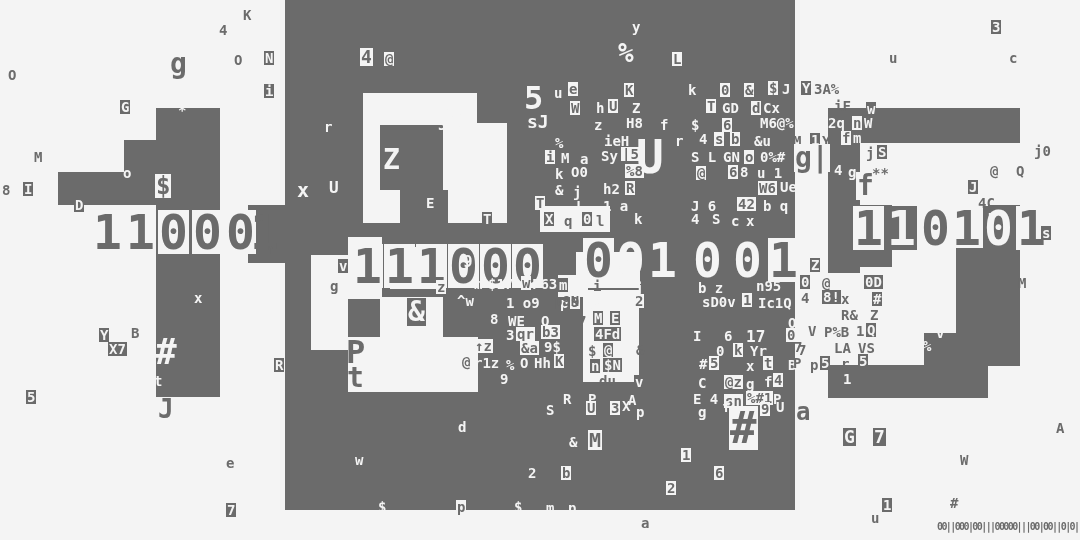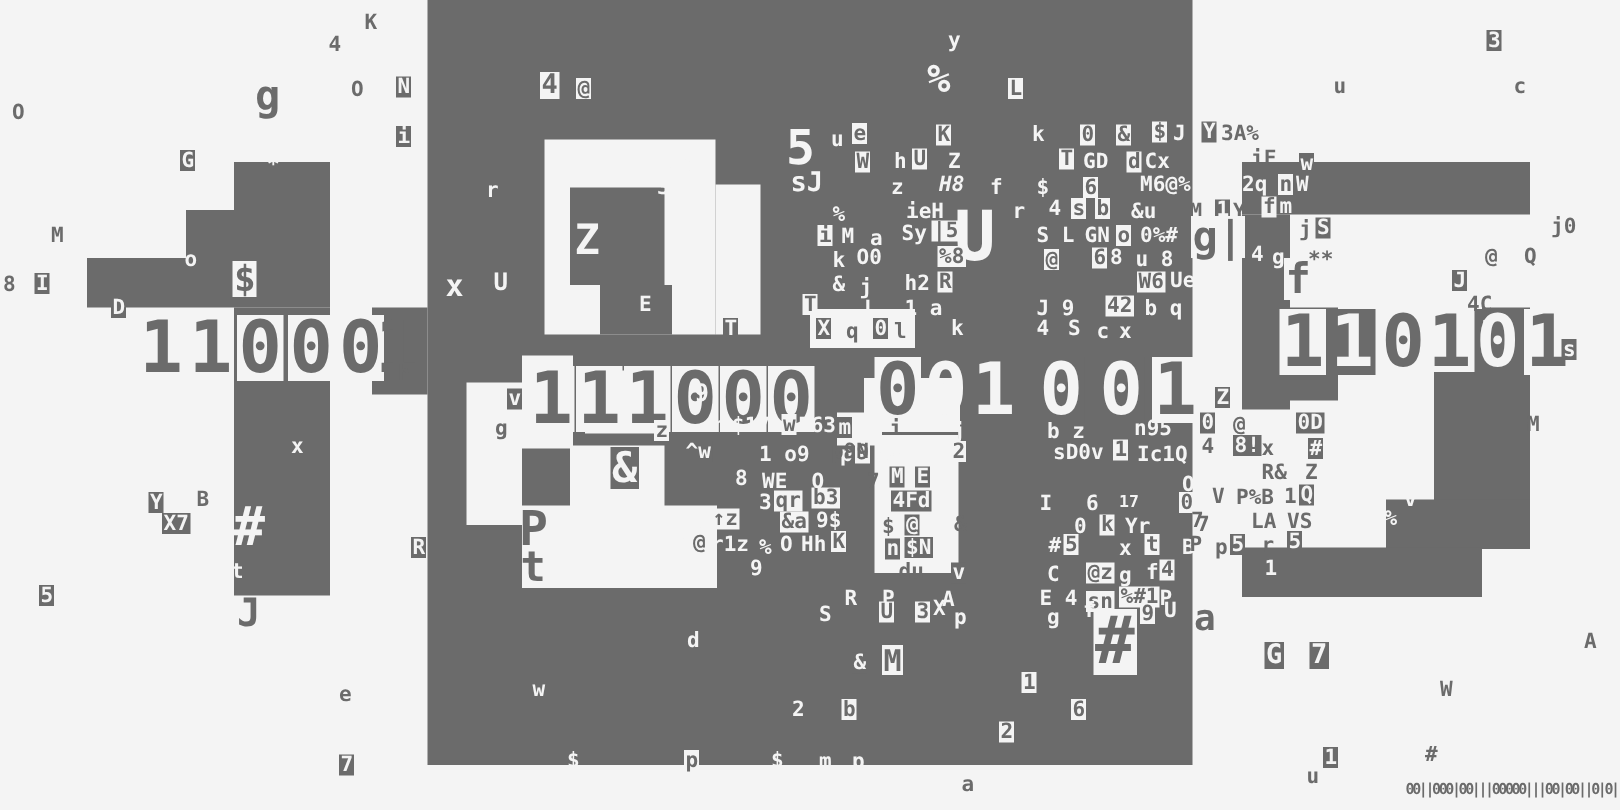--- a/index.html
+++ b/index.html
@@ -138,21 +138,21 @@
     <span class="glyph v-iw" style="left: 570px; top: 101px; font-size: 14px;">W</span>
     <span class="glyph v-w" style="left: 596px; top: 101px; font-size: 14px;">h</span>
     <span class="glyph v-iw" style="left: 608px; top: 99px; font-size: 14px;">U</span>
     <span class="glyph v-w" style="left: 632px; top: 101px; font-size: 14px;">Z</span>
     <span class="glyph v-iw" style="left: 706px; top: 99px; font-size: 14px;">T</span>
     <span class="glyph v-w" style="left: 722px; top: 101px; font-size: 14px;">GD</span>
     <span class="glyph v-iw" style="left: 751px; top: 101px; font-size: 14px;">d</span>
     <span class="glyph v-w" style="left: 763px; top: 101px; font-size: 14px;">Cx</span>
     <span class="glyph v-w" style="left: 527px; top: 113px; font-size: 18px;">sJ</span>
     <span class="glyph v-w" style="left: 594px; top: 118px; font-size: 14px;">z</span>
-    <span class="glyph v-w" style="left: 626px; top: 116px; font-size: 14px; font-style: italic;">H8</span>
+    <span class="glyph v-w" style="left: 626px; top: 116px; font-size: 14px;">H8</span>
     <span class="glyph v-w" style="left: 660px; top: 118px; font-size: 14px;">f</span>
     <span class="glyph v-w" style="left: 691px; top: 118px; font-size: 14px;">$</span>
     <span class="glyph v-iw" style="left: 722px; top: 118px; font-size: 14px;">6</span>
     <span class="glyph v-w" style="left: 760px; top: 116px; font-size: 14px;">M6@%</span>
     <span class="glyph v-w" style="left: 555px; top: 136px; font-size: 14px;">%</span>
     <span class="glyph v-w" style="left: 604px; top: 134px; font-size: 14px;">ieH</span>
     <span class="glyph v-w" style="left: 675px; top: 134px; font-size: 14px;">r</span>
     <span class="glyph v-w" style="left: 699px; top: 132px; font-size: 14px;">4</span>
     <span class="glyph v-iw" style="left: 714px; top: 132px; font-size: 14px;">s</span>
     <span class="glyph v-iw" style="left: 730px; top: 132px; font-size: 14px;">b</span>
@@ -166,31 +166,31 @@
     <span class="glyph v-w" style="left: 691px; top: 150px; font-size: 14px;">S L</span>
     <span class="glyph v-w" style="left: 723px; top: 150px; font-size: 14px;">GN</span>
     <span class="glyph v-iw" style="left: 744px; top: 150px; font-size: 14px;">o</span>
     <span class="glyph v-w" style="left: 760px; top: 150px; font-size: 14px;">0%#</span>
     <span class="glyph v-w" style="left: 555px; top: 167px; font-size: 14px;">k</span>
     <span class="glyph v-w" style="left: 571px; top: 165px; font-size: 14px;">O0</span>
     <span class="glyph v-iw" style="left: 625px; top: 164px; font-size: 14px;">%8</span>
     <span class="glyph v-iw" style="left: 696px; top: 166px; font-size: 14px;">@</span>
     <span class="glyph v-iw" style="left: 728px; top: 165px; font-size: 14px;">6</span>
     <span class="glyph v-w" style="left: 740px; top: 165px; font-size: 14px;">8</span>
-    <span class="glyph v-w" style="left: 757px; top: 166px; font-size: 14px;">u 8</span>
+    <span class="glyph v-w" style="left: 757px; top: 166px; font-size: 14px;">u 1</span>
     <span class="glyph v-w" style="left: 555px; top: 183px; font-size: 14px;">&amp;</span>
     <span class="glyph v-w" style="left: 573px; top: 185px; font-size: 14px;">j</span>
     <span class="glyph v-w" style="left: 603px; top: 182px; font-size: 14px;">h2</span>
     <span class="glyph v-iw" style="left: 625px; top: 181px; font-size: 14px;">R</span>
     <span class="glyph v-iw" style="left: 758px; top: 181px; font-size: 14px;">W6</span>
     <span class="glyph v-w" style="left: 780px; top: 180px; font-size: 14px;">Ue</span>
     <span class="glyph v-iw" style="left: 535px; top: 196px; font-size: 14px;">T</span>
     <span class="glyph v-w" style="left: 576px; top: 199px; font-size: 14px;">L</span>
     <span class="glyph v-w" style="left: 603px; top: 199px; font-size: 14px;">1 a</span>
-    <span class="glyph v-w" style="left: 691px; top: 199px; font-size: 14px;">J 9</span>
+    <span class="glyph v-w" style="left: 691px; top: 199px; font-size: 14px;">J 6</span>
     <span class="glyph v-iw" style="left: 737px; top: 197px; font-size: 14px;">42</span>
     <span class="glyph v-w" style="left: 763px; top: 199px; font-size: 14px;">b q</span>
     <span class="glyph v-id" style="left: 544px; top: 212px; font-size: 14px;">X</span>
     <span class="glyph v-d" style="left: 564px; top: 214px; font-size: 14px;">q</span>
     <span class="glyph v-id" style="left: 582px; top: 212px; font-size: 14px;">0</span>
     <span class="glyph v-d" style="left: 596px; top: 214px; font-size: 14px;">l</span>
     <span class="glyph v-w" style="left: 634px; top: 212px; font-size: 14px;">k</span>
     <span class="glyph v-w" style="left: 691px; top: 212px; font-size: 14px;">4</span>
     <span class="glyph v-w" style="left: 712px; top: 212px; font-size: 14px;">S</span>
     <span class="glyph v-w" style="left: 731px; top: 214px; font-size: 14px;">c</span>
@@ -238,21 +238,21 @@
     <span class="glyph v-iw" style="left: 634px; top: 294px; font-size: 14px;">2</span>
     <span class="glyph v-w" style="left: 702px; top: 295px; font-size: 14px;">sD0v</span>
     <span class="glyph v-iw" style="left: 742px; top: 293px; font-size: 14px;">1</span>
     <span class="glyph v-w" style="left: 758px; top: 296px; font-size: 14px;">Ic1Q</span>
     <span class="glyph v-d" style="left: 578px; top: 314px; font-size: 14px;">7</span>
     <span class="glyph v-id" style="left: 593px; top: 311px; font-size: 14px;">M</span>
     <span class="glyph v-id" style="left: 610px; top: 311px; font-size: 14px;">E</span>
     <span class="glyph v-id" style="left: 594px; top: 327px; font-size: 14px;">4Fd</span>
     <span class="glyph v-w" style="left: 693px; top: 329px; font-size: 14px;">I</span>
     <span class="glyph v-w" style="left: 724px; top: 329px; font-size: 14px;">6</span>
-    <span class="glyph v-w" style="left: 746px; top: 329px; font-size: 11px;">17</span>
+    <span class="glyph v-w" style="left: 746px; top: 329px; font-size: 16px;">17</span>
     <span class="glyph v-w" style="left: 788px; top: 316px; font-size: 14px;">O</span>
     <span class="glyph v-iw" style="left: 786px; top: 328px; font-size: 14px;">0</span>
     <span class="glyph v-d" style="left: 588px; top: 344px; font-size: 14px;">$</span>
     <span class="glyph v-id" style="left: 603px; top: 343px; font-size: 14px;">@</span>
     <span class="glyph v-d" style="left: 636px; top: 343px; font-size: 14px;">&amp;</span>
     <span class="glyph v-w" style="left: 716px; top: 344px; font-size: 14px;">0</span>
     <span class="glyph v-iw" style="left: 733px; top: 343px; font-size: 14px;">k</span>
     <span class="glyph v-w" style="left: 750px; top: 344px; font-size: 14px;">Yr</span>
     <span class="glyph v-d" style="left: 798px; top: 343px; font-size: 14px;">7</span>
     <span class="glyph v-id" style="left: 590px; top: 359px; font-size: 14px;">n</span>

